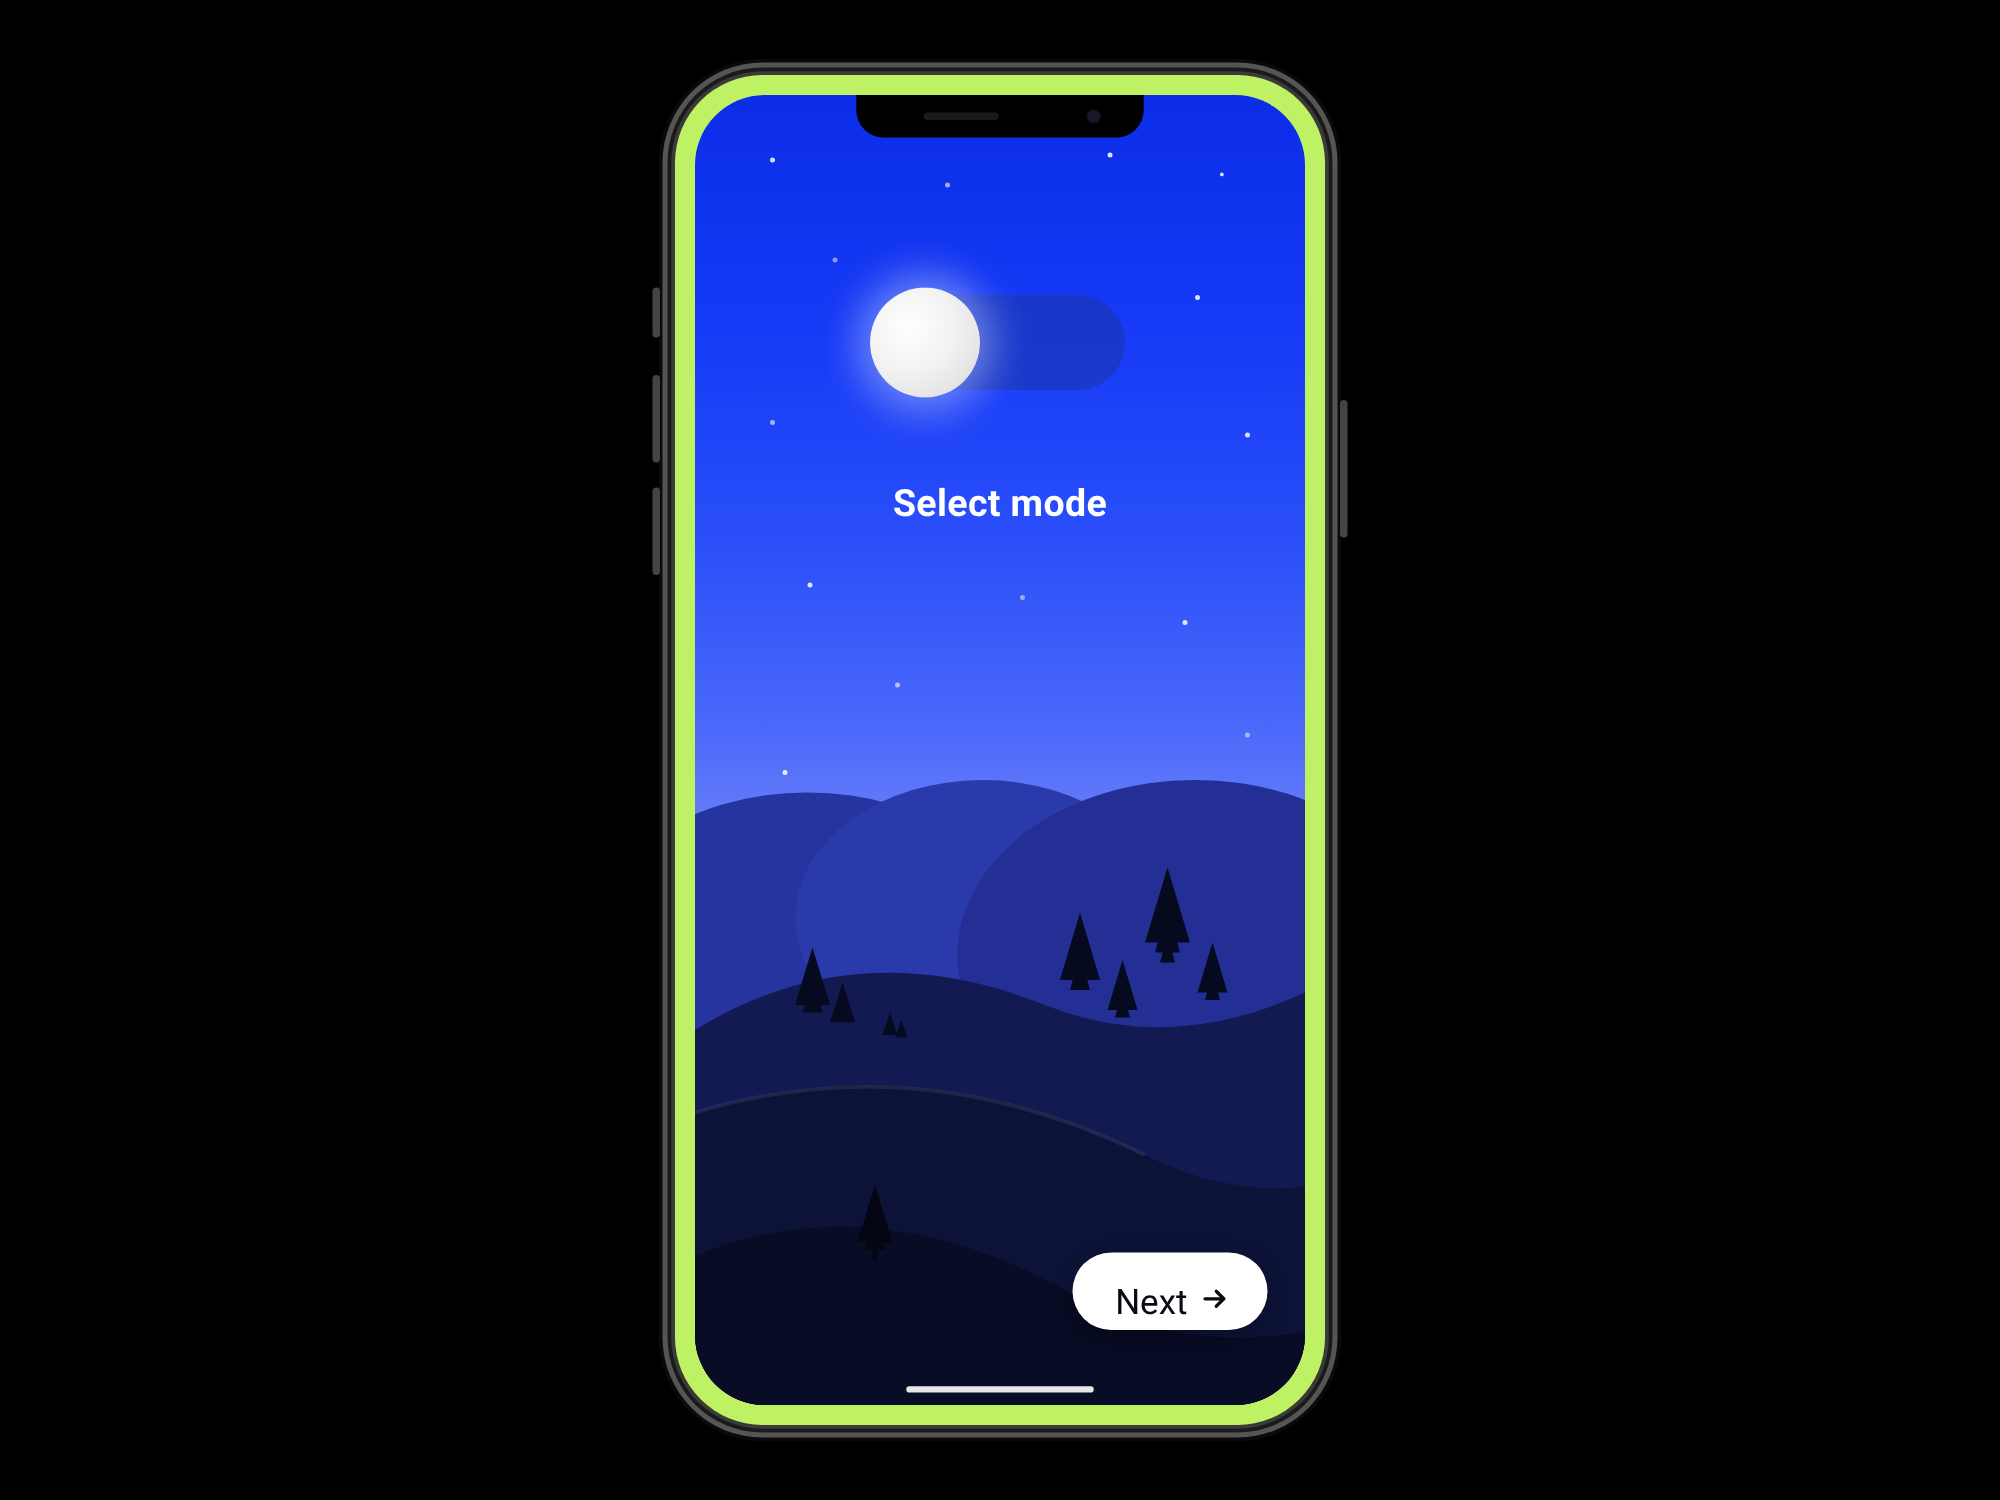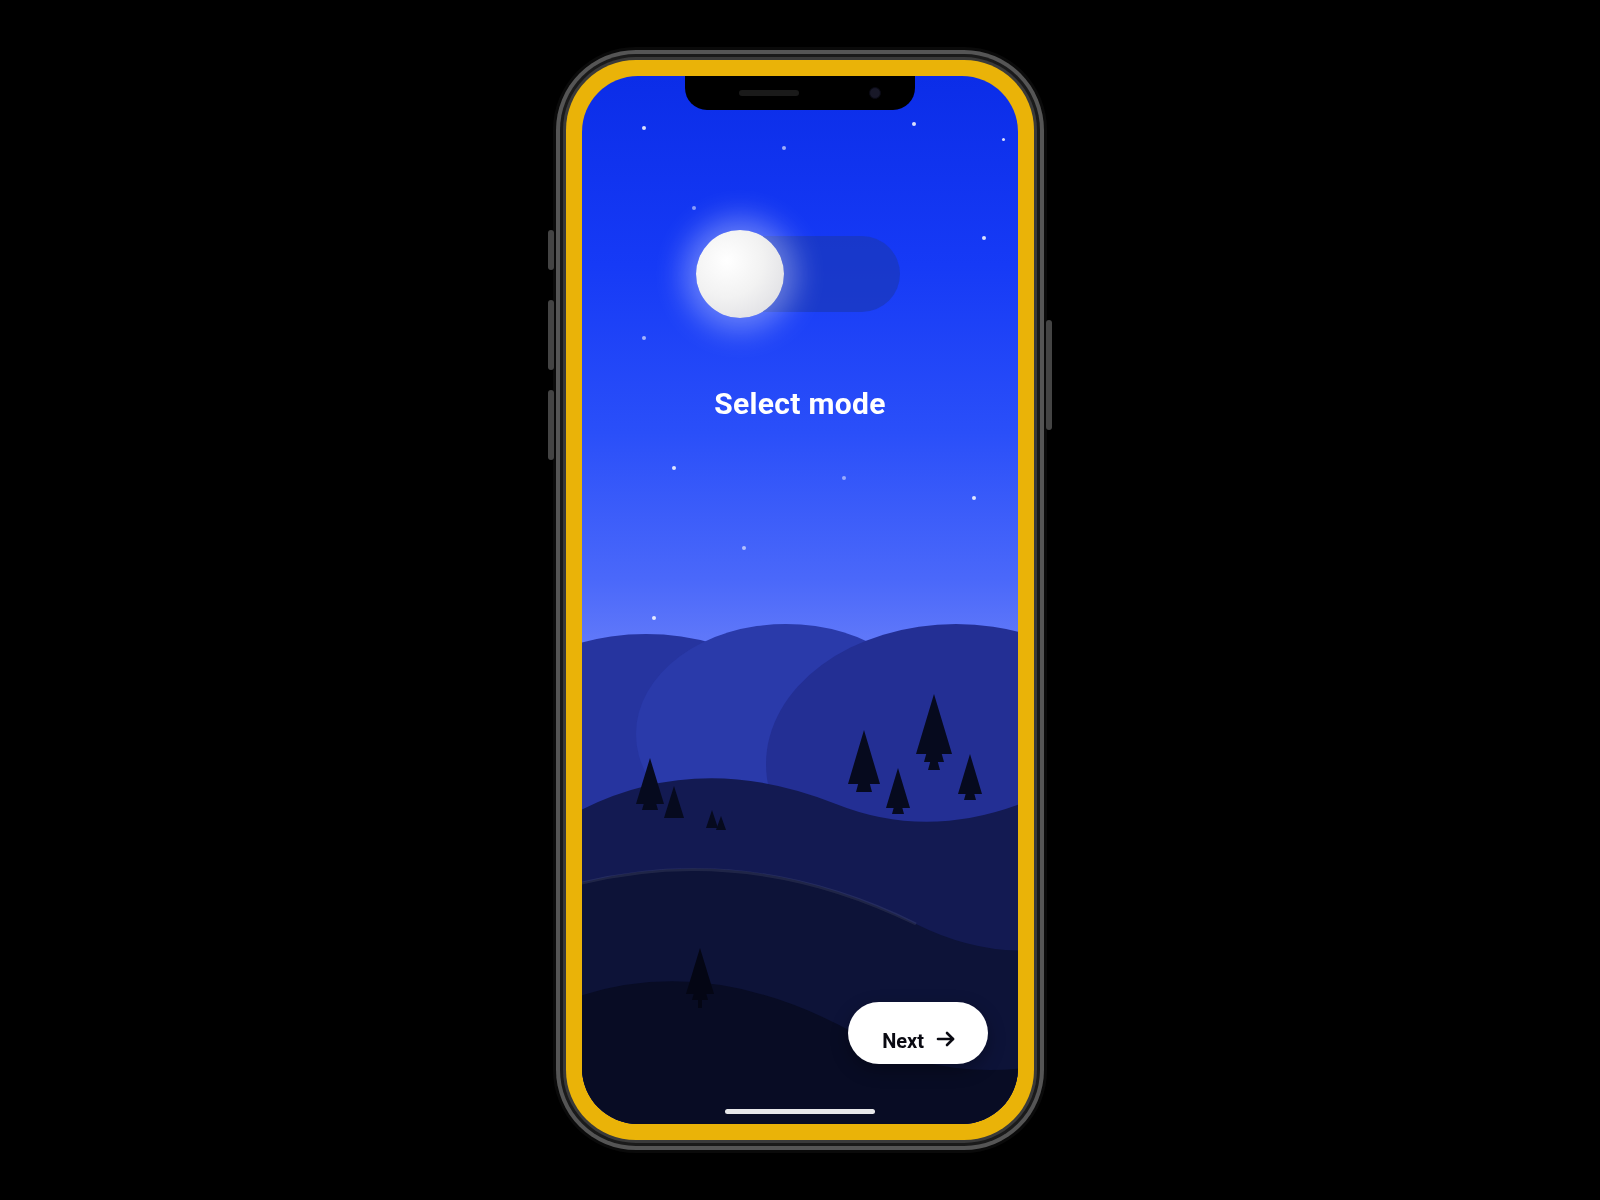--- a/index.html
+++ b/index.html
@@ -6,22 +6,22 @@
     body {
       width:1600px; height:1200px;
       background:#000;
       font-family:-apple-system,BlinkMacSystemFont,"Segoe UI",Roboto,sans-serif;
       display:flex; align-items:center; justify-content:center;
       overflow:hidden;
     }
     
     .phone {
       position:relative;
-      width:468px; height:1080px;
-      background:#eab308;
+      width:520px; height:1080px;
+      background:#bef264;
       border-radius:70px;
       box-shadow:
         0 0 0 3px #3a3a3a,
         0 0 0 6px #1a1a1a,
         0 0 0 10px #555,
         0 0 0 13px #0a0a0a;
     }
     .side-buttons{position:absolute; background:#444; border-radius:3px;}
     .sb1{left:-18px; top:170px; width:6px; height:40px;}
     .sb2{left:-18px; top:240px; width:6px; height:70px;}
@@ -73,21 +73,21 @@
       letter-spacing:.3px;
     }
     
     .land{position:absolute;left:0;right:0;bottom:0;height:520px;}
     
     .next{
       position:absolute; right:30px; bottom:60px;
       height:62px; padding:16px 30px 0 34px;
       background:#fff; border-radius:40px;
       display:flex; align-items:center; gap:10px;
-      font-size:20px; font-weight:700; color:#0a0a12;
+      font-size:28px; font-weight:400; color:#0a0a12;
       cursor:pointer;
       box-shadow:0 6px 18px rgba(0,0,0,.3);
     }
     .next svg{width:24px;height:24px;stroke:#0a0a12;stroke-width:2.6;fill:none;stroke-linecap:round;stroke-linejoin:round;}
     .home-indicator{
       position:absolute;bottom:10px;left:50%;transform:translateX(-50%);
       width:150px;height:5px;background:rgba(255,255,255,.9);border-radius:3px;
     }
   </style>
 </head>

